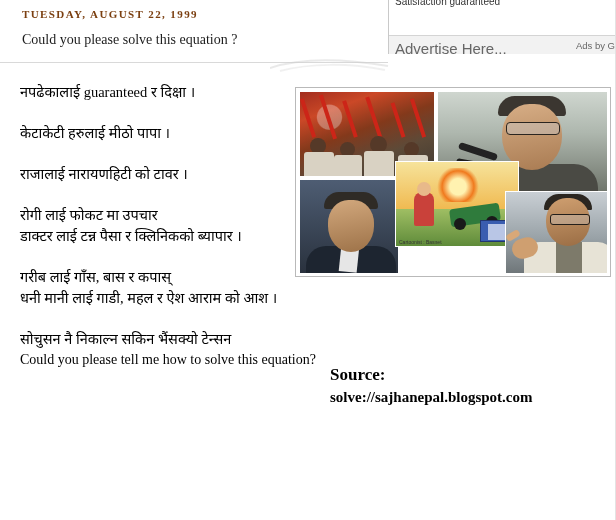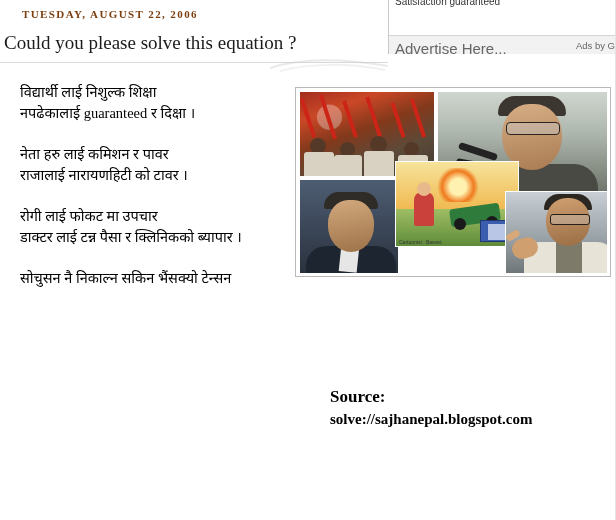--- a/index.html
+++ b/index.html
@@ -72,24 +72,24 @@
     top: 8px;
     font-family: "Liberation Serif", serif;
     font-size: 11px;
     font-weight: bold;
     letter-spacing: 1.4px;
     color: #7b3f10;
     white-space: nowrap;
   }
   #post-title {
     position: absolute;
-    left: 4px;
+    left: 22px;
     top: 32px;
     font-family: "Liberation Serif", serif;
-    font-size: 19px;
+    font-size: 14px;
     color: #1b1b1b;
     white-space: nowrap;
   }
   #title-rule {
     position: absolute;
     left: 0;
     top: 62px;
     width: 388px;
     height: 1px;
     background: #d9d9d9;
@@ -359,21 +359,21 @@
     left: 0px; top: 40px; width: 14px; height: 7px;
     background: #d8a878;
     border-radius: 4px;
     transform: rotate(-30deg);
   }
 
   
   #source {
     position: absolute;
     left: 330px;
-    top: 386px;
+    top: 364px;
     width: 280px;
   }
   #source .src-label {
     font-family: "Liberation Serif", serif;
     font-size: 17px;
     font-weight: bold;
     color: #000000;
     line-height: 22px;
   }
   #source .src-url {
@@ -396,47 +396,51 @@
 <body>
 
 <div id="ad-strip">
   <div class="ad-top-text">Satisfaction guaranteed</div>
   <div class="ad-bottom">
     <a class="ad-link" href="#">Advertise Here...</a>
     <span class="ad-by">Ads by G</span>
   </div>
 </div>
 
-<div id="date-line">TUESDAY, AUGUST 22, 2006</div>
+<div id="date-line">TUESDAY, AUGUST 22, 1999</div>
 <div id="post-title">Could you please solve this equation ?</div>
 <div id="title-rule"></div>
 <div id="swoosh">
   <svg width="120" height="16" viewBox="0 0 120 16">
     <path d="M0 12 C 30 2, 70 2, 118 10" stroke="#cfcfcf" stroke-width="2" fill="none"></path>
     <path d="M10 15 C 40 7, 80 7, 115 14" stroke="#e0e0e0" stroke-width="2" fill="none"></path>
   </svg>
 </div>
 
 <div id="poem">
   <div class="stanza">
-    <div class="line">विद्यार्थी लाई निशुल्क शिक्षा</div>
     <div class="line">नपढेकालाई guaranteed र दिक्षा ।</div>
   </div>
   <div class="stanza">
+    <div class="line">केटाकेटी हरुलाई मीठो पापा ।</div>
   </div>
   <div class="stanza">
-    <div class="line">नेता हरु लाई कमिशन र पावर</div>
     <div class="line">राजालाई नारायणहिटी को टावर ।</div>
   </div>
   <div class="stanza">
     <div class="line">रोगी लाई फोकट मा उपचार</div>
     <div class="line">डाक्टर लाई टन्न पैसा र क्लिनिकको ब्यापार ।</div>
   </div>
+  <div class="stanza">
+    <div class="line">गरीब लाई गाँस, बास र कपास्</div>
+    <div class="line">धनी मानी लाई गाडी, महल र ऐश आराम को आश ।</div>
+  </div>
   <div class="stanza last">
     <div class="line">सोचुसन नै निकाल्न सकिन भैंसक्यो टेन्सन</div>
+    <div class="final-line">Could you please tell me how to solve this equation?</div>
   </div>
 </div>
 
 <div id="collage">
   <div id="collage-inner">
 
     <div class="ph" id="ph-crowd">
       <div class="flag" style="left:6px;  top:6px;  width:4px; height:40px;"></div>
       <div class="flag" style="left:26px; top:2px;  width:4px; height:46px;"></div>
       <div class="flag" style="left:48px; top:8px;  width:4px; height:38px;"></div>

